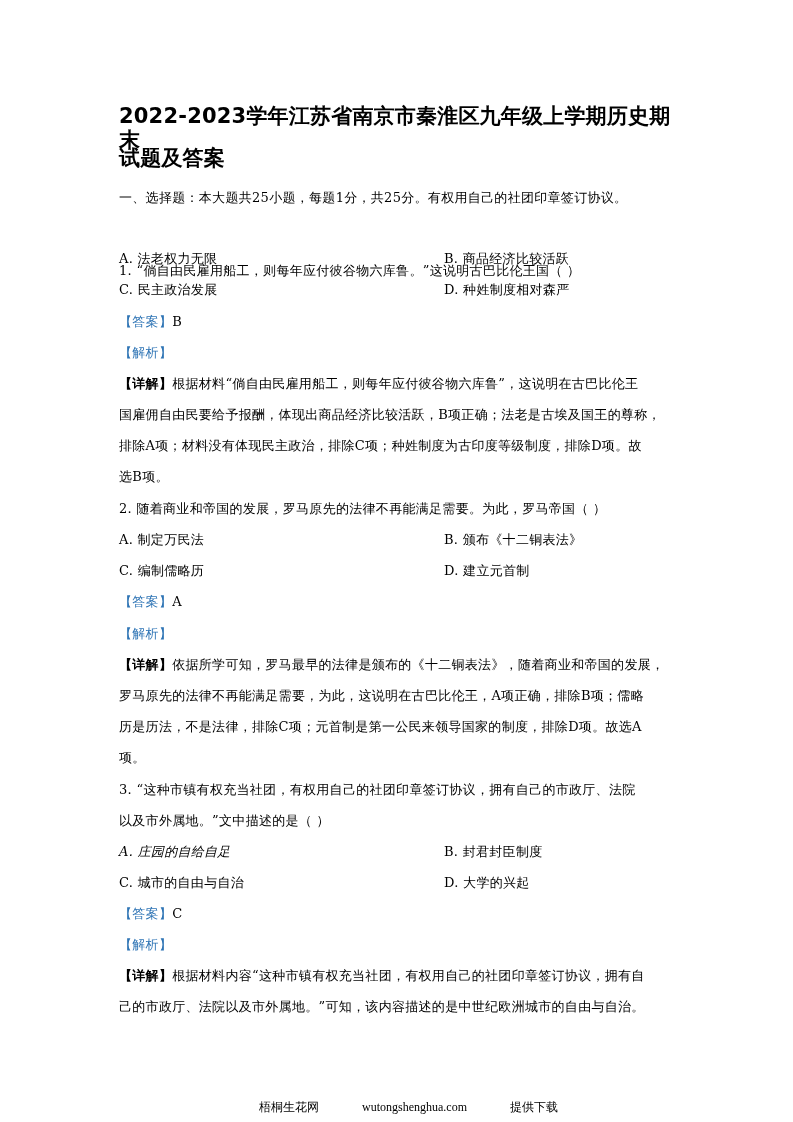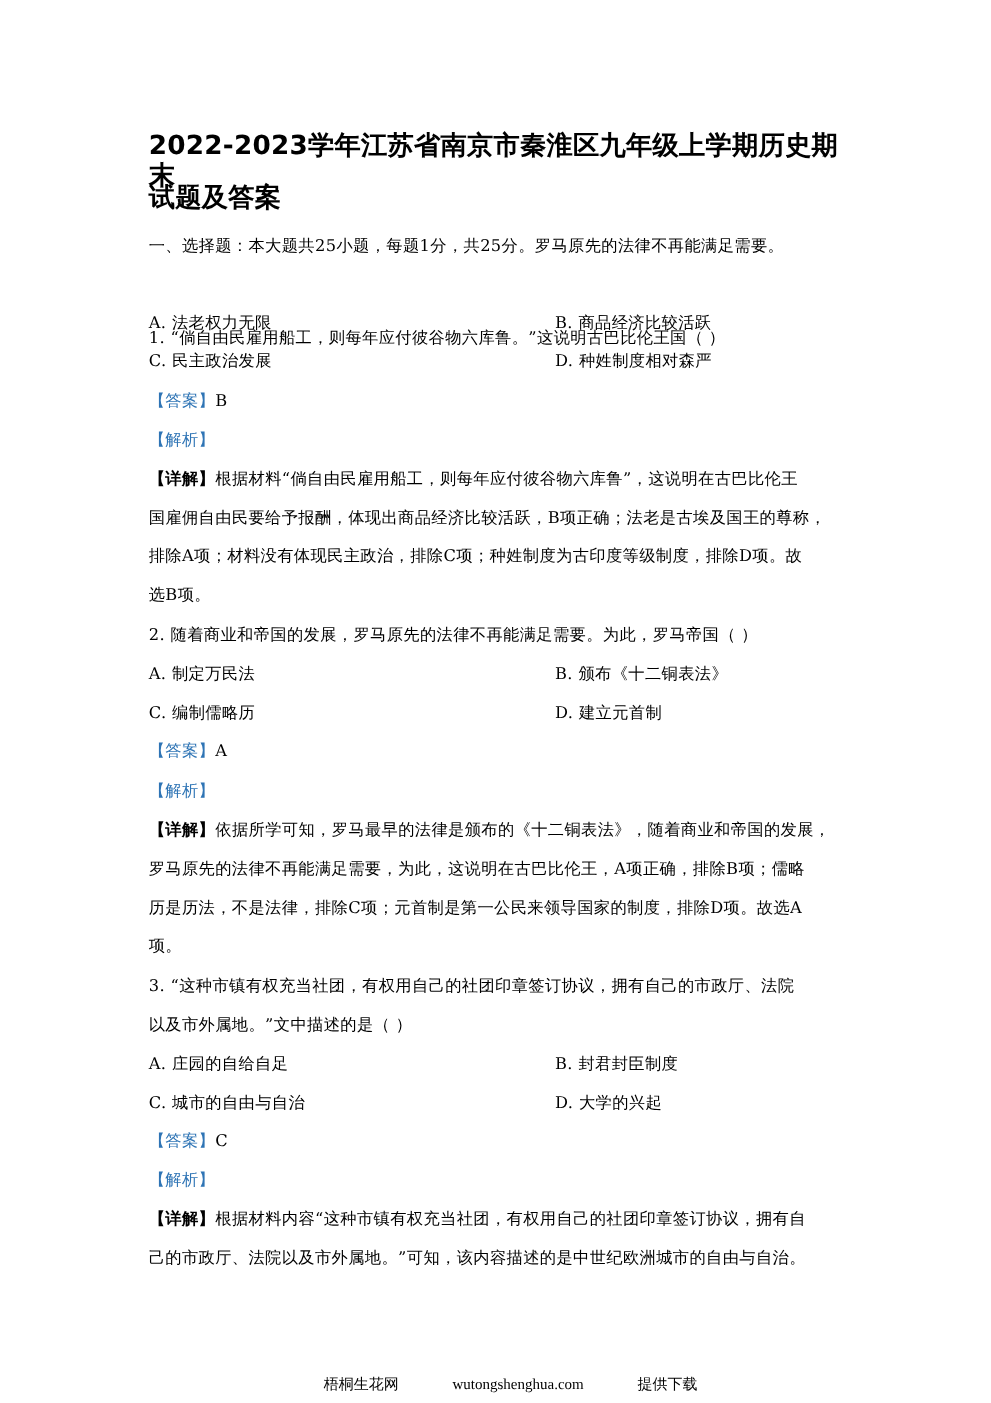--- a/index.html
+++ b/index.html
@@ -17,21 +17,21 @@
     .footer span { margin: 0 20px; }
   </style>
 </head>
 <body>
 
 <div class="page">
 
   <div class="title" style="top:104px;">2022-2023学年江苏省南京市秦淮区九年级上学期历史期末</div>
   <div class="title" style="top:146px;">试题及答案</div>
 
-  <div class="line" style="top:190px;">一、选择题：本大题共25小题，每题1分，共25分。罗马原先的法律不再能满足需要。</div>
+  <div class="line" style="top:190px;">一、选择题：本大题共25小题，每题1分，共25分。有权用自己的社团印章签订协议。</div>
 
   <div class="line" style="top:220px;margin-top:43px;">1.  “倘自由民雇用船工，则每年应付彼谷物六库鲁。”这说明古巴比伦王国（    ）</div>
   <div class="line" style="top:251px;">A.  法老权力无限</div>
   <div class="line optB" style="top:251px;">B.  商品经济比较活跃</div>
   <div class="line" style="top:282px;">C.  民主政治发展</div>
   <div class="line optB" style="top:282px;">D.  种姓制度相对森严</div>
   <div class="line" style="top:314px;">
     <span class="blue">【答案】</span><span>B</span>
   </div>
   <div class="line blue" style="top:345px;">【解析】</div>
@@ -53,21 +53,21 @@
   <div class="line blue" style="top:626px;">【解析】</div>
   <div class="line" style="top:657px;">
     <span class="bold-br">【详解】</span><span>依据所学可知，罗马最早的法律是颁布的《十二铜表法》，随着商业和帝国的发展，</span>
   </div>
   <div class="line" style="top:688px;">罗马原先的法律不再能满足需要，为此，这说明在古巴比伦王，A项正确，排除B项；儒略</div>
   <div class="line" style="top:719px;">历是历法，不是法律，排除C项；元首制是第一公民来领导国家的制度，排除D项。故选A</div>
   <div class="line" style="top:750px;">项。</div>
 
   <div class="line" style="top:782px;">3.  “这种市镇有权充当社团，有权用自己的社团印章签订协议，拥有自己的市政厅、法院</div>
   <div class="line" style="top:813px;">以及市外属地。”文中描述的是（    ）</div>
-  <div class="line" style="top:844px;">A.  庄园的自给自足</div>
+  <div class="line" style="top:844px;font-style:italic;">A.  庄园的自给自足</div>
   <div class="line optB" style="top:844px;">B.  封君封臣制度</div>
   <div class="line" style="top:875px;">C.  城市的自由与自治</div>
   <div class="line optB" style="top:875px;">D.  大学的兴起</div>
   <div class="line" style="top:906px;">
     <span class="blue">【答案】</span><span>C</span>
   </div>
   <div class="line blue" style="top:937px;">【解析】</div>
   <div class="line" style="top:968px;">
     <span class="bold-br">【详解】</span><span>根据材料内容“这种市镇有权充当社团，有权用自己的社团印章签订协议，拥有自</span>
   </div>

